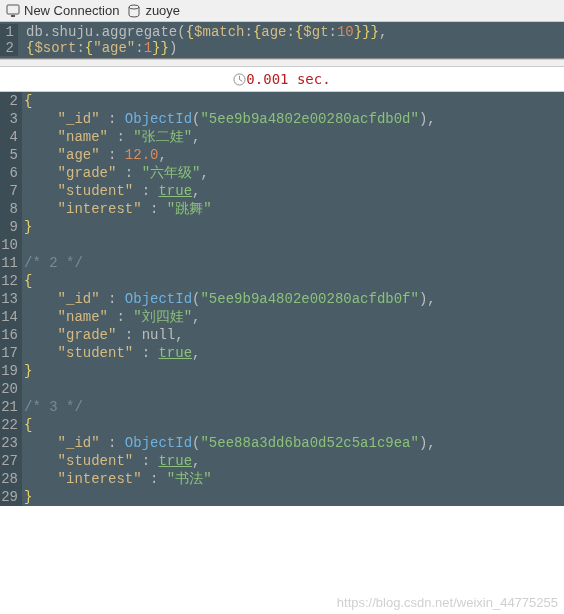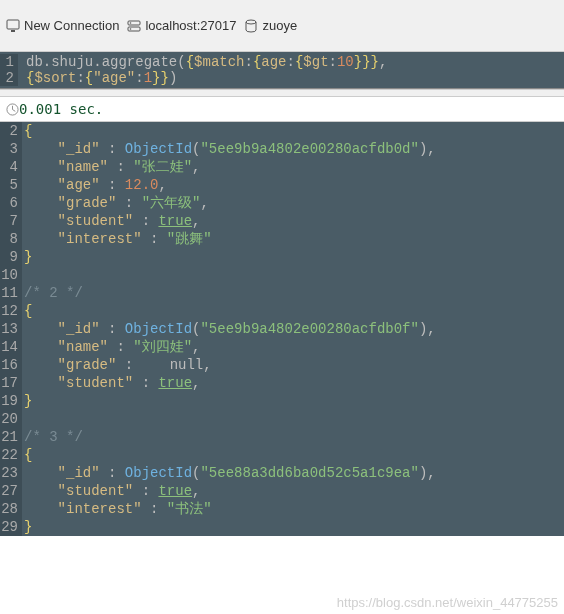--- a/index.html
+++ b/index.html
@@ -8,21 +8,21 @@
     font-size: 14px;
     background: #fff;
     width: 564px;
     height: 614px;
     overflow: hidden;
     position: relative;
   }
   .toolbar {
     background: #f0f0f0;
     border-bottom: 1px solid #ccc;
-    padding: 18px 6px;
+    padding: 3px 6px;
     display: flex;
     align-items: center;
     gap: 8px;
     font-family: "Segoe UI", Arial, sans-serif;
     font-size: 13px;
     color: #333;
   }
   .tb-icon { display:inline-flex; align-items:center; }
   .tb-item { display:flex; align-items:center; gap:4px; }
   .query-area {
@@ -46,21 +46,22 @@
     background: #f0f0f0;
     border-top:1px solid #ccc;
     border-bottom:1px solid #ccc;
   }
   .timing {
     background: #fff;
     padding: 4px 6px;
     border-bottom: 1px solid #ccc;
     display:flex; align-items:center; 
     font-family: "Consolas", monospace;
-    color: #14532d;
+    color: #b91c1c;
+    justify-content: center;
   }
   .result-area {
     background: #4a5c66;
     position: relative;
   }
   .result-line { display:flex; line-height: 18px; height:18px;}
   .rg {
     width: 22px;
     text-align: right;
     padding-right: 4px;
@@ -69,21 +70,21 @@
     user-select:none;
     flex-shrink:0;
   }
   .code { white-space: pre; padding-left:2px; }
   .c-br   { color: #e8d26e; }  
   .c-key  { color: #d6bb82; }  
   .c-punc { color: #bdbdbd; }  
   .c-oid  { color: #6fb2e0; }  
   .c-str  { color: #8cc07c; }  
   .c-num  { color: #d98b5f; }  
-  .c-null { color: #bdbdbd; margin-left: 28px; }
+  .c-null { color: #bdbdbd; }
   .c-bool { color: #8cc07c; text-decoration: underline; }
   .c-cmt  { color: #7a8b94; }
   .q-fn   { color: #bdbdbd; }
   .q-key  { color: #d6bb82; }
   .q-num  { color: #d98b5f; }
   .q-br   { color: #e8d26e; }
   .watermark {
     position:absolute;
     right:6px; bottom:4px;
     color:#d0d0d0;
@@ -102,31 +103,20 @@
       <svg width="14" height="14" viewBox="0 0 14 14">
           <rect x="1" y="1" width="12" height="9" rx="1" fill="none" stroke="#555" stroke-width="1"></rect>
           <rect x="5" y="11" width="4" height="2" fill="#555"></rect>
         </svg>
     </span>
     <span>New Connection</span>
   </div>
   <div class="tb-item">
     <span class="tb-icon">
       <svg width="14" height="14" viewBox="0 0 14 14">
-          <rect x="1" y="2" width="12" height="4" rx="1" fill="none" stroke="#555"></rect>
-          <rect x="1" y="8" width="12" height="4" rx="1" fill="none" stroke="#555"></rect>
-          <circle cx="3.5" cy="4" r="0.8" fill="#555"></circle>
-          <circle cx="3.5" cy="10" r="0.8" fill="#555"></circle>
-        </svg>
-    </span>
-    <span>localhost:27017</span>
-  </div>
-  <div class="tb-item">
-    <span class="tb-icon">
-      <svg width="14" height="14" viewBox="0 0 14 14">
           <ellipse cx="7" cy="3" rx="5" ry="2" fill="none" stroke="#555"></ellipse>
           <path d="M2 3 V11 A5 2 0 0 0 12 11 V3" fill="none" stroke="#555"></path>
         </svg>
     </span>
     <span>zuoye</span>
   </div>
 </div>
 
 <div class="query-area">
   <div class="query-line">

